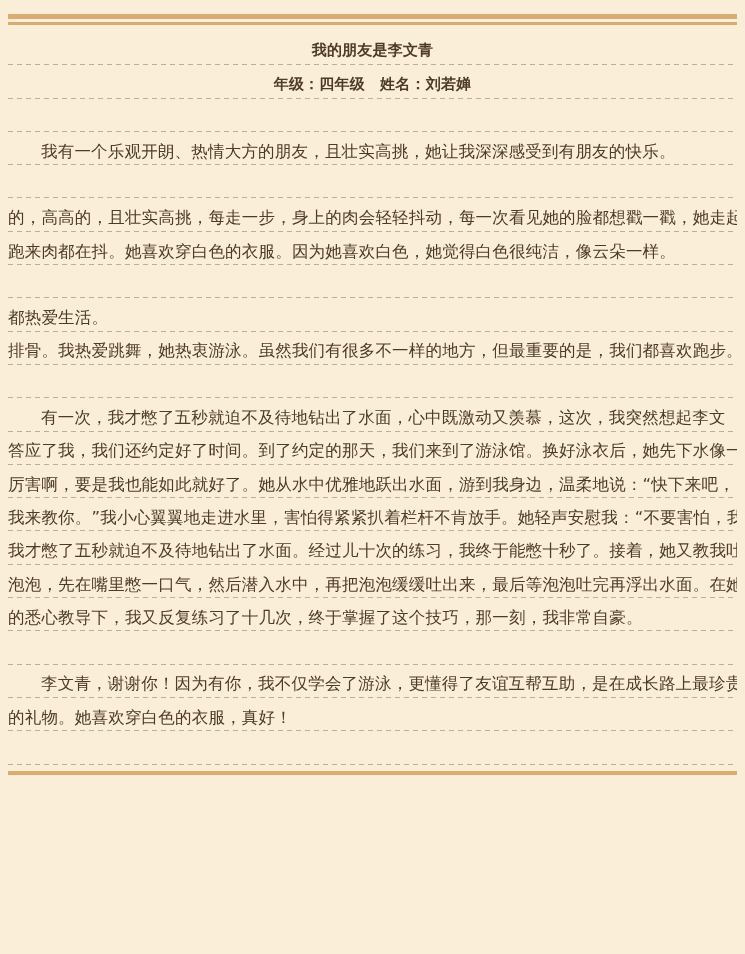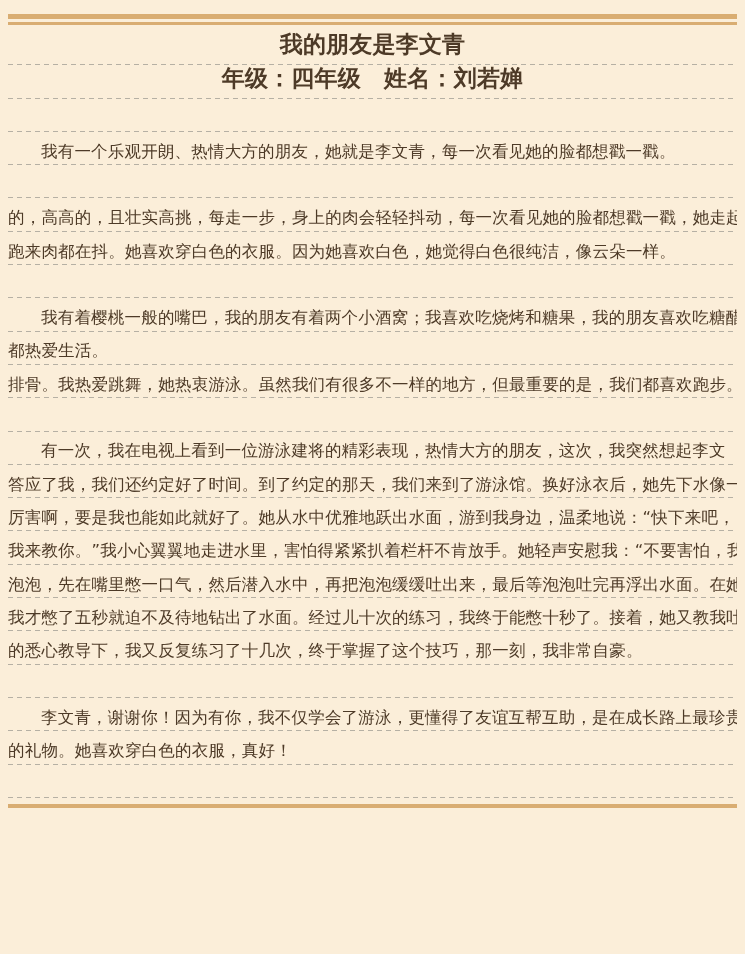--- a/index.html
+++ b/index.html
@@ -49,21 +49,21 @@
     right: 0;
     bottom: 0;
     height: 1px;
     background: repeating-linear-gradient(90deg,
       rgba(125,125,120,0.55) 0 5px,
       rgba(0,0,0,0) 5px 9px);
   }
   .row.header-row {
     justify-content: center;
     font-weight: bold;
-    font-size: 23px;
+    font-size: 15px;
   }
   .row.text-row {
     font-size: 16.5px;
     line-height: 1;
   }
   .row.indent { padding-left: 33px; }
   .line-text {
     display: inline-block;
     letter-spacing: 0.2px;
   }
@@ -84,57 +84,54 @@
   <div class="sheet">
     <div class="row header-row">
       <span class="line-text">我的朋友是李文青</span>
     </div>
     <div class="row header-row">
       <span class="line-text">年级：四年级　姓名：刘若婵</span>
     </div>
 
   <div class="row"></div>
       <div class="row text-row indent">
-        <span class="line-text">我有一个乐观开朗、热情大方的朋友，她就是李文青，每一次看见她的脸都想戳一戳。</span>
+        <span class="line-text">我有一个乐观开朗、热情大方的朋友，且壮实高挑，她让我深深感受到有朋友的快乐。</span>
       </div>
       <div class="row"></div>
       <div class="row text-row">
         <span class="line-text">的，高高的，且壮实高挑，每走一步，身上的肉会轻轻抖动，每一次看见她的脸都想戳一戳，她走起</span>
       </div>
       <div class="row text-row">
         <span class="line-text">跑来肉都在抖。她喜欢穿白色的衣服。因为她喜欢白色，她觉得白色很纯洁，像云朵一样。</span>
       </div>
       <div class="row"></div>
-      <div class="row text-row indent">
-        <span class="line-text">我有着樱桃一般的嘴巴，我的朋友有着两个小酒窝；我喜欢吃烧烤和糖果，我的朋友喜欢吃糖醋</span>
-      </div>
       <div class="row text-row">
         <span class="line-text">都热爱生活。</span>
       </div>
       <div class="row text-row">
         <span class="line-text">排骨。我热爱跳舞，她热衷游泳。虽然我们有很多不一样的地方，但最重要的是，我们都喜欢跑步。</span>
       </div>
       <div class="row"></div>
       <div class="row text-row indent">
-        <span class="line-text">有一次，我在电视上看到一位游泳建将的精彩表现，热情大方的朋友，这次，我突然想起李文</span>
+        <span class="line-text">有一次，我才憋了五秒就迫不及待地钻出了水面，心中既激动又羡慕，这次，我突然想起李文</span>
       </div>
       <div class="row text-row">
         <span class="line-text">答应了我，我们还约定好了时间。到了约定的那天，我们来到了游泳馆。换好泳衣后，她先下水像一</span>
       </div>
       <div class="row text-row">
         <span class="line-text">厉害啊，要是我也能如此就好了。她从水中优雅地跃出水面，游到我身边，温柔地说：“快下来吧，</span>
       </div>
       <div class="row text-row">
         <span class="line-text">我来教你。”我小心翼翼地走进水里，害怕得紧紧扒着栏杆不肯放手。她轻声安慰我：“不要害怕，我</span>
       </div>
       <div class="row text-row">
-        <span class="line-text">泡泡，先在嘴里憋一口气，然后潜入水中，再把泡泡缓缓吐出来，最后等泡泡吐完再浮出水面。在她</span>
+        <span class="line-text">我才憋了五秒就迫不及待地钻出了水面。经过儿十次的练习，我终于能憋十秒了。接着，她又教我吐</span>
       </div>
       <div class="row text-row">
-        <span class="line-text">我才憋了五秒就迫不及待地钻出了水面。经过儿十次的练习，我终于能憋十秒了。接着，她又教我吐</span>
+        <span class="line-text">泡泡，先在嘴里憋一口气，然后潜入水中，再把泡泡缓缓吐出来，最后等泡泡吐完再浮出水面。在她</span>
       </div>
       <div class="row text-row">
         <span class="line-text">的悉心教导下，我又反复练习了十几次，终于掌握了这个技巧，那一刻，我非常自豪。</span>
       </div>
       <div class="row"></div>
       <div class="row text-row indent">
         <span class="line-text">李文青，谢谢你！因为有你，我不仅学会了游泳，更懂得了友谊互帮互助，是在成长路上最珍贵</span>
       </div>
       <div class="row text-row">
         <span class="line-text">的礼物。她喜欢穿白色的衣服，真好！</span>

